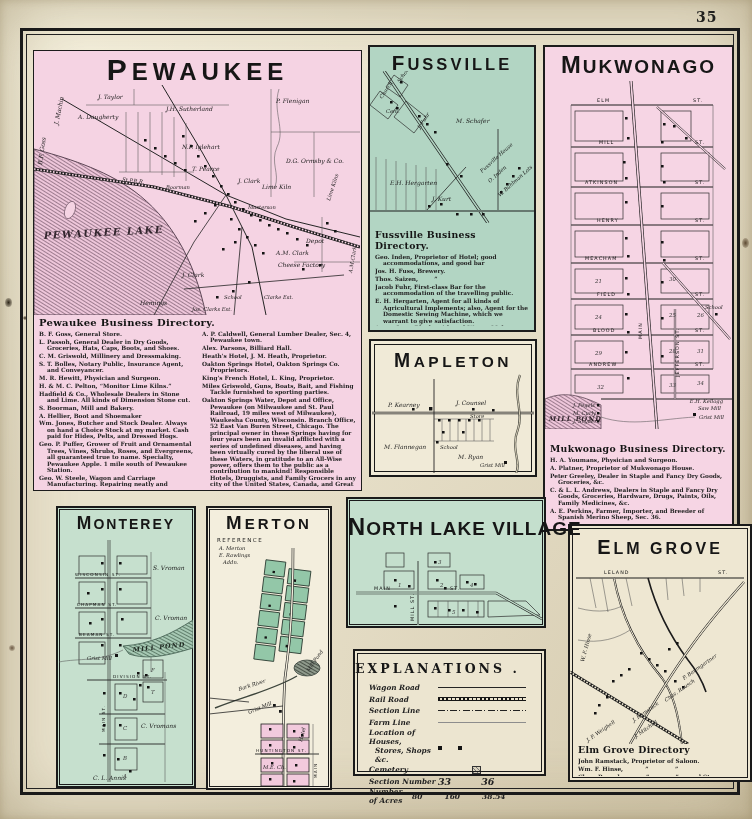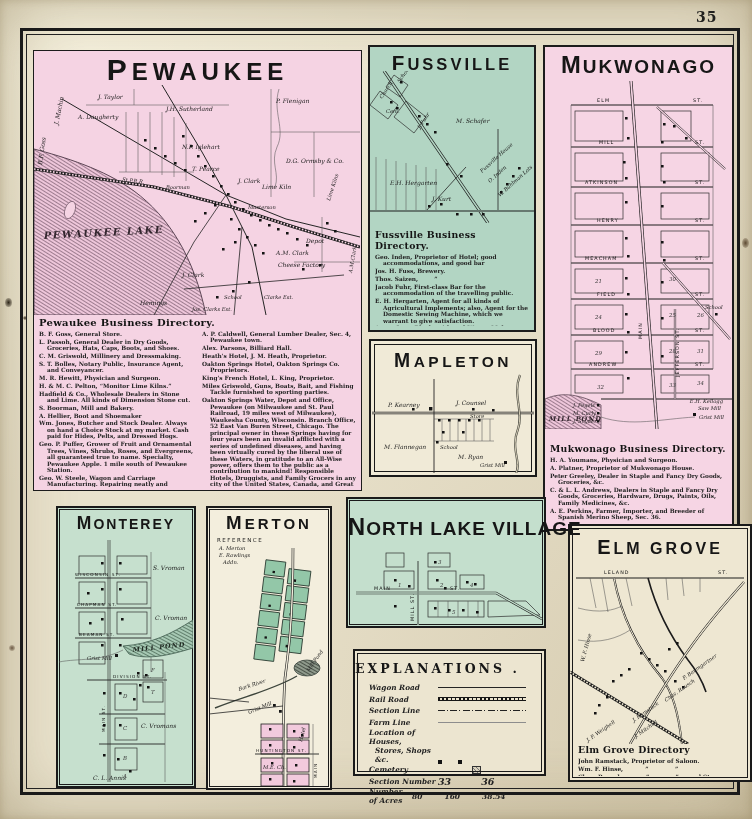--- a/index.html
+++ b/index.html
@@ -488,21 +488,21 @@
           <span class="exp-sym">
             <span class="sym-sec"></span>
           </span>
         </div>
       <div class="exp-row">
           <span class="exp-label">Farm Line</span>
           <span class="exp-sym">
             <span class="sym-farm"></span>
           </span>
         </div>
-      <div class="exp-row" style="min-height:15px;align-items:flex-end">
+      <div class="exp-row" style="min-height:15px;align-items:center">
         <span class="exp-label">
           <span style="display:block">Location of Houses,</span>
           <span style="display:block;padding-left:6px">Stores, Shops &amp;c.</span>
         </span>
         <span class="exp-sym" style="padding-top:4px">
             <span class="sym-sq"></span>
             <span class="sym-sq"></span>
           </span>
       </div>
       <div class="exp-row">

